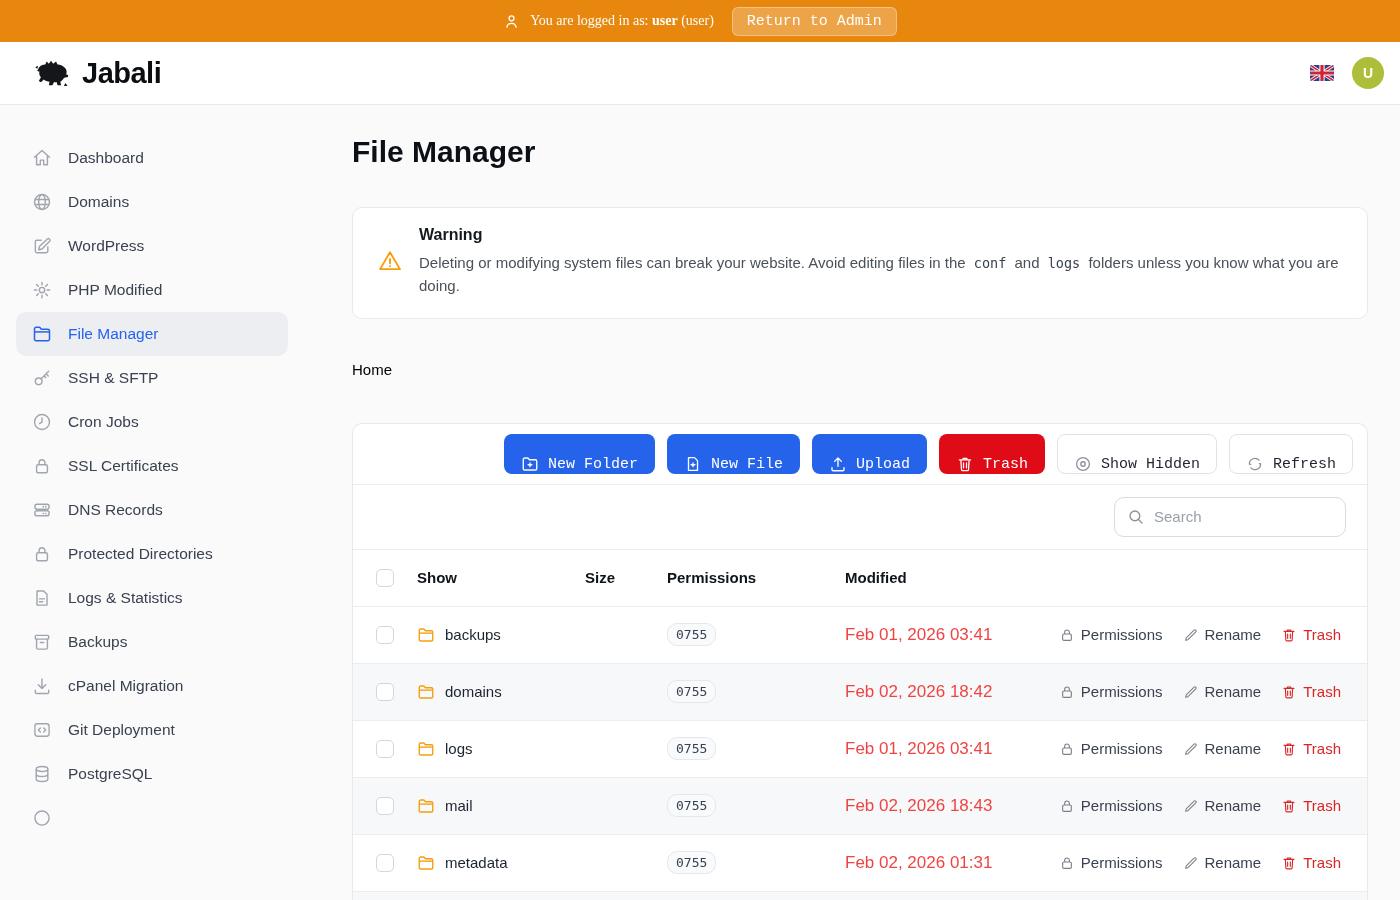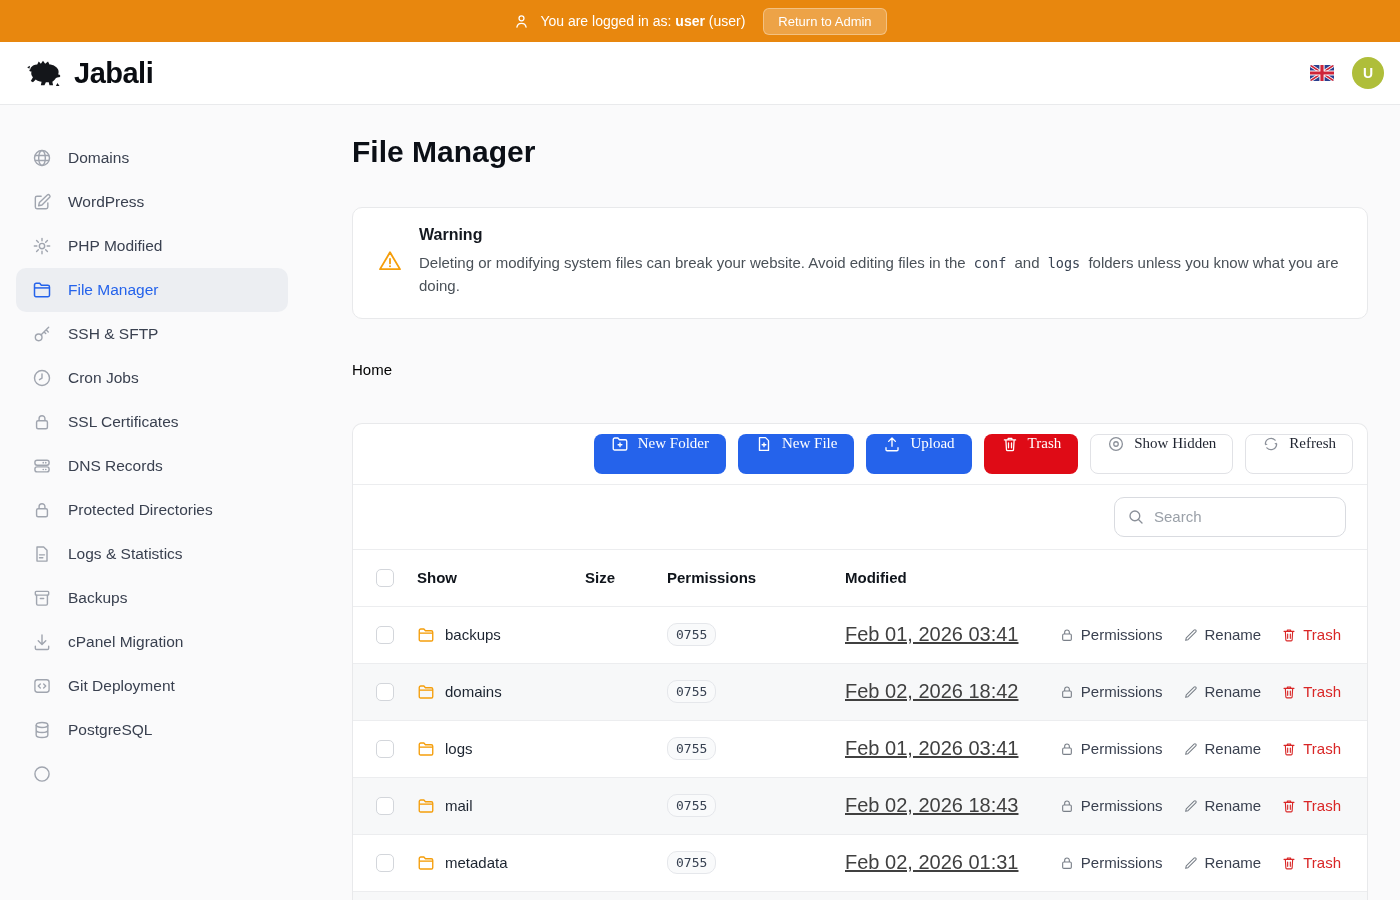--- a/index.html
+++ b/index.html
@@ -2,29 +2,29 @@
 <html><head>
 <meta charset="utf-8">
 <style>
   * { margin:0; padding:0; box-sizing:border-box; }
   html,body { width:1400px; height:900px; overflow:hidden;
     font-family:"Liberation Sans", sans-serif; background:#fafafb; color:#111827; }
 
   
   .topbar { height:42px; background:#e8870e; display:flex; align-items:center;
     justify-content:center; gap:18px; color:#fff; font-size:14px; }
-  .topbar .who { display:flex; align-items:center; gap:10px; }
+  .topbar .who { display:flex; align-items:center; gap:10px;font-family:Liberation Serif, serif; }
   .topbar b { font-weight:700; }
   .return-btn { background:rgba(255,255,255,.24); border:1px solid rgba(255,255,255,.32);
-    color:#fff; font-size:13px; padding:5px 14px; border-radius:6px; cursor:pointer;
-    font-family:Liberation Sans, sans-serif; }
+    color:#fff; font-size:15px; padding:5px 14px; border-radius:6px; cursor:pointer;
+    font-family:Liberation Mono, monospace; }
 
   
   .appheader { height:63px; background:#fff; border-bottom:1px solid #e9eaec;
-    display:flex; align-items:center; justify-content:space-between; padding:0 16px 0 20px; }
+    display:flex; align-items:center; justify-content:space-between; padding:0 16px 0 28px; }
   .brand { display:flex; align-items:center; gap:8px; }
   .brand-name { font-size:29px; font-weight:800; letter-spacing:-.5px; color:#0a0d12; }
   .header-right { display:flex; align-items:center; gap:18px; }
   .flag { width:24px; height:16px; border-radius:2px; overflow:hidden; display:block; cursor:pointer; }
   .avatar { width:32px; height:32px; border-radius:50%; background:#afbe3a; color:#fff;
     font-weight:700; font-size:14px; display:flex; align-items:center; justify-content:center; cursor:pointer; }
 
   
   .layout { display:flex; height:795px; }
   .sidebar { width:304px; flex:0 0 304px; padding:31px 16px 0; }
@@ -46,22 +46,22 @@
   .warning-text { font-size:15px; color:#4a5158; line-height:1.55; max-width:960px; }
   .codetok { font-family:"DejaVu Sans Mono", monospace; font-size:13.5px; color:#374151; padding:0 4px; }
 
   .breadcrumb { margin-top:42px; font-size:15px; color:#000000; cursor:pointer; display:inline-block; }
 
   
   .fm-card { margin-top:44px; background:#fff; border:1px solid #e8e9eb; border-bottom:none;
     border-radius:10px 10px 0 0; }
   .toolbar-row { display:flex; justify-content:flex-end; gap:12px; padding:10px 14px;
     border-bottom:1px solid #ecedef; }
-  .btn { height:40px; display:inline-flex; align-items:flex-start; gap:9px; padding:0 16px;
-    border-radius:8px; font-size:15px; font-family:Liberation Serif, serif; cursor:pointer; border:1px solid transparent; }
+  .btn { height:40px; display:inline-flex; align-items:flex-end; gap:9px; padding:0 16px;
+    border-radius:8px; font-size:15px; font-family:Liberation Mono, monospace; cursor:pointer; border:1px solid transparent; }
   .btn .ic { width:18px; height:18px; }
   .btn-primary { background:#2563eb; color:#fff; }
   .btn-danger { background:#df0b16; color:#fff; }
   .btn-ghost { background:#fff; color:#1f2430; border-color:#e1e2e6; }
   .btn-ghost .ic { color:#8b9099; }
 
   .search-row { display:flex; justify-content:flex-end; padding:12px 21px; border-bottom:1px solid #ecedef; }
   .search-box { width:232px; height:40px; border:1px solid #d9dbe0; border-radius:10px;
     display:flex; align-items:center; gap:9px; padding:0 12px; background:#fff;margin-left:19px; }
   .search-box .ic { width:18px; height:18px; color:#8b9099; flex:0 0 18px; }
@@ -71,21 +71,21 @@
   .trow { display:grid; grid-template-columns:64px 168px 82px 178px 1fr auto;
     align-items:center; height:57px; padding-right:26px; border-bottom:1px solid #ecedef; }
   .trow.alt { background:#f7f8f9; }
   .trow.head { font-weight:700; font-size:15px; color:#0f141b; }
   .cb { width:18px; height:18px; border:1.5px solid #d3d6db; border-radius:5px; background:#fff;
     margin-left:23px; cursor:pointer; }
   .name-cell { display:flex; align-items:center; gap:10px; font-size:15px; color:#1c2430; }
   .folder-ic { width:18px; height:18px; color:#f59e0b; flex:0 0 18px; }
   .perm-badge { display:inline-block; font-family:"DejaVu Sans Mono", monospace; font-size:13px;
     color:#374151; background:#f9fafb; border:1px solid #e5e7eb; border-radius:10px; padding:3px 8px; }
-  .mod-cell { font-size:20px; color:#404040;text-decoration:underline; }
+  .mod-cell { font-size:17px; color:#ef4444; }
   .actions { display:flex; align-items:center; gap:20px; }
   .action { display:flex; align-items:center; gap:6px; font-size:15px; color:#3a4150; cursor:pointer; }
   .action .ic { width:16px; height:16px; color:#7a8089; }
   .action.danger { color:#d92626; }
   .action.danger .ic { color:#d92626; }
 </style>
 </head>
 <body>
 
 <svg width="0" height="0" style="position:absolute">
@@ -228,20 +228,28 @@
         <path d="M30 0v40M0 20h60" stroke="#cf2438" stroke-width="8"></path>
       </svg>
     </span>
     <span class="avatar">U</span>
   </div>
 </div>
 
 <div class="layout">
 
   <nav class="sidebar">
+    <div class="side-item">
+        <span class="ic">
+          <svg viewBox="0 0 24 24">
+            <use href="#i-home"></use>
+          </svg>
+        </span>
+        <span>Dashboard</span>
+      </div>
     <div class="side-item">
         <span class="ic">
           <svg viewBox="0 0 24 24">
             <use href="#i-globe"></use>
           </svg>
         </span>
         <span>Domains</span>
       </div>
     <div class="side-item">
         <span class="ic">

